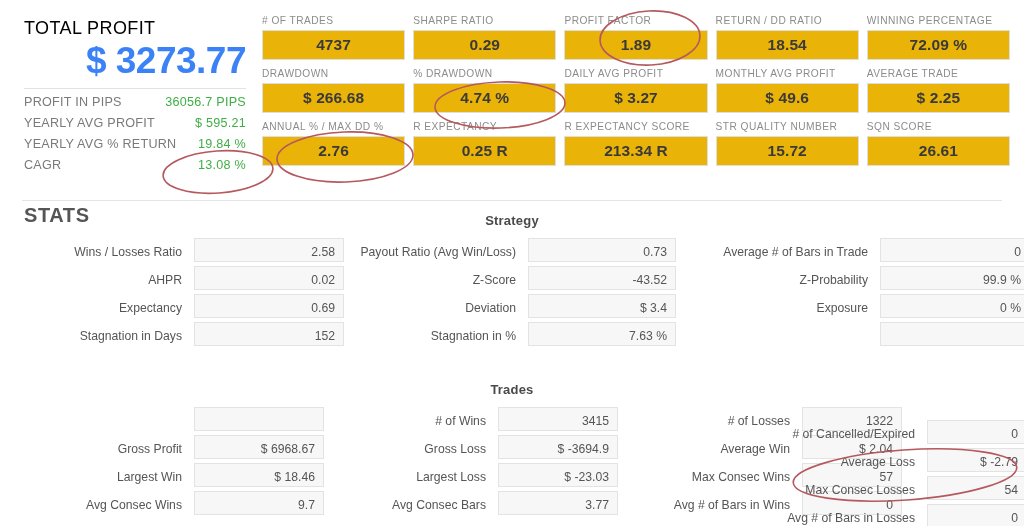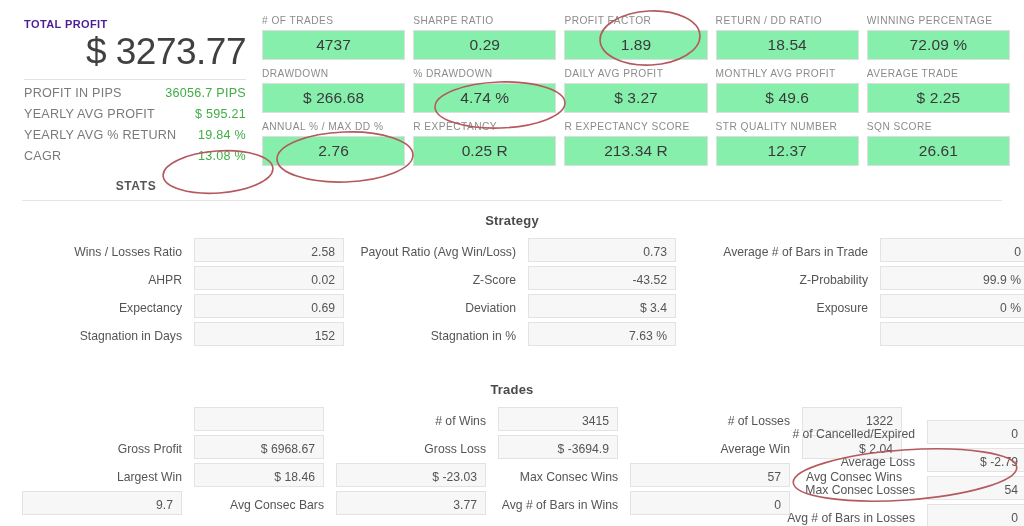--- a/index.html
+++ b/index.html
@@ -26,30 +26,30 @@
   }
 
   
   #summary-panel {
     width: 262px;
     flex: 0 0 262px;
     padding: 2px 14px 0 24px;
     box-sizing: border-box;
   }
   .summary-title {
-    font-size: 11px;
+    font-size: 18px;
     letter-spacing: 0.4px;
-    color: #4c1d95;
-    font-weight: 700;
+    color: #000000;
+    font-weight: 400;
     margin: 2px 0 2px 0;
   }
   .summary-big {
     font-size: 37px;
-    font-weight: normal;
-    color: #404040;
+    font-weight: bold;
+    color: #3b82f6;
     text-align: right;
     line-height: 1.08;
     letter-spacing: -0.5px;
     padding-right: 2px;
   }
   .summary-rule {
     border-top: 1px solid #e2e2e2;
     margin: 7px 2px 3px 0;
   }
   .summary-row {
@@ -62,26 +62,25 @@
   }
   .summary-row .k {
     color: #7a7a7a;
     white-space: nowrap;
   }
   .summary-row .v {
     color: #3fae45;
     white-space: nowrap;
   }
   .stats-heading {
-    font-size: 12px;
+    font-size: 20px;
     font-weight: bold;
     color: #555555;
     letter-spacing: 0.6px;
-    margin-top: 12px;
-    text-align: center;
+    margin-top: 28px;
   }
 
   
   #kpi-grid {
     flex: 1 1 auto;
     display: grid;
     grid-template-columns: repeat(5, 1fr);
     grid-auto-rows: 53px;
     column-gap: 8px;
     row-gap: 0px;
@@ -98,26 +97,26 @@
     color: #8c8c8c;
     letter-spacing: 0.45px;
     white-space: nowrap;
     overflow: hidden;
     margin-bottom: 3px;
     height: 13px;
     line-height: 13px;
   }
   .kpi-box {
     border: 1px solid #dedede;
-    background: #86efac;
+    background: #eab308;
     height: 28px;
     line-height: 28px;
     text-align: center;
     font-size: 15.5px;
-    font-weight: normal;
+    font-weight: bold;
     color: #3a3a3a;
     letter-spacing: 0.1px;
   }
 
   
   .section {
     position: relative;
     padding: 0 22px;
     box-sizing: border-box;
     margin-top: 20px;
@@ -260,21 +259,21 @@
     <div class="kpi">
       <div class="kpi-label">R EXPECTANCY</div>
       <div class="kpi-box">0.25 R</div>
     </div>
     <div class="kpi">
       <div class="kpi-label">R EXPECTANCY SCORE</div>
       <div class="kpi-box">213.34 R</div>
     </div>
     <div class="kpi">
       <div class="kpi-label">STR QUALITY NUMBER</div>
-      <div class="kpi-box">12.37</div>
+      <div class="kpi-box">15.72</div>
     </div>
     <div class="kpi">
       <div class="kpi-label">SQN SCORE</div>
       <div class="kpi-box">26.61</div>
     </div>
   </div>
 </div>
 
 <div class="section">
   <div class="section-rule"></div>
@@ -326,20 +325,21 @@
 
     <div class="cell-label">Gross Profit</div>
     <div class="cell-value">$ 6968.67</div>
     <div class="cell-label">Gross Loss</div>
     <div class="cell-value">$ -3694.9</div>
     <div class="cell-label">Average Win</div>
     <div class="cell-value">$ 2.04</div>
 
     <div class="cell-label">Largest Win</div>
     <div class="cell-value">$ 18.46</div>
+    <div class="cell-label">Largest Loss</div>
     <div class="cell-value">$ -23.03</div>
     <div class="cell-label">Max Consec Wins</div>
     <div class="cell-value">57</div>
 
     <div class="cell-label">Avg Consec Wins</div>
     <div class="cell-value">9.7</div>
     <div class="cell-label">Avg Consec Bars</div>
     <div class="cell-value">3.77</div>
     <div class="cell-label">Avg # of Bars in Wins</div>
     <div class="cell-value">0</div>

